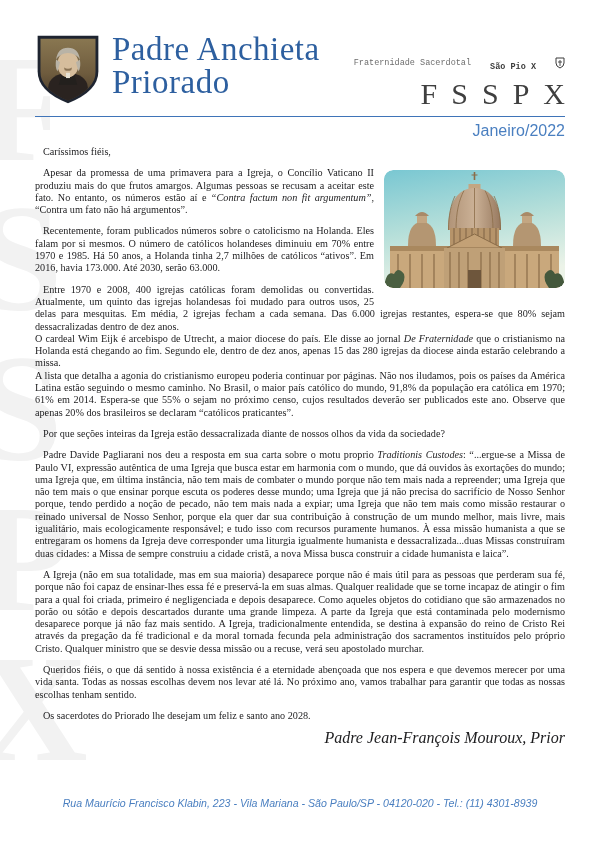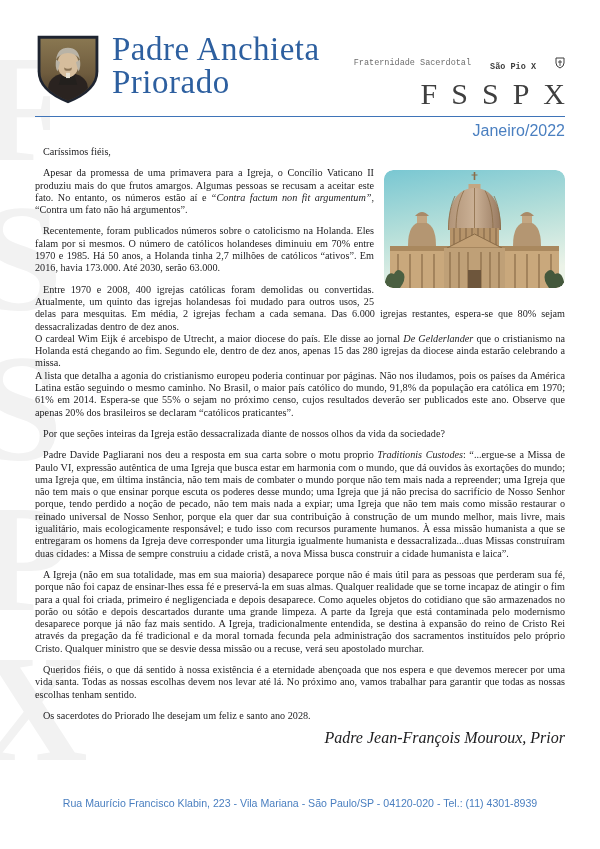--- a/index.html
+++ b/index.html
@@ -82,21 +82,21 @@
     margin-top:10px;
     text-align:right;
     font-style:italic;
     font-size:16px;
   }
   
   .footer{
     position:absolute;left:0;right:0;top:797px;z-index:2;
     text-align:center;
     font-family:"Liberation Sans",sans-serif;
-    font-size:10.6px;color:#4a7fc0;
+    font-size:10.6px;color:#4a7fc0;font-style:italic;
   }
 </style>
 </head>
 <body>
 
 <div class="page">
 
   <div class="watermark">
       <div class="wm-letter">F</div>
       <div class="wm-letter">S</div>
@@ -242,21 +242,21 @@
 
             <path d="M0,118 Q2,100 10,104 Q14,96 20,104 Q22,110 16,118 Z" fill="#4a5f41"></path>
             <path d="M181,118 Q179,100 171,104 Q167,96 161,104 Q159,110 165,118 Z" fill="#44583c"></path>
           </g>
         </svg>
       </span>
 
     <div class="para gap indent"><span>Apesar da promessa de uma primavera para a Igreja, o Concílio Vaticano II produziu mais do que frutos amargos. Algumas pessoas se recusam a aceitar este fato. No entanto, os números estão aí e </span><em>“Contra factum non fit argumentum”</em><span>, “Contra um fato não há argumentos”.</span></div>
         <div class="para gap indent"><span>Recentemente, foram publicados números sobre o catolicismo na Holanda. Eles falam por si mesmos. O número de católicos holandeses diminuiu em 70% entre 1970 e 1985. Há 50 anos, a Holanda tinha 2,7 milhões de católicos “ativos”. Em 2016, havia 173.000. Até 2030, serão 63.000.</span></div>
         <div class="para gap indent"><span>Entre 1970 e 2008, 400 igrejas católicas foram demolidas ou convertidas. Atualmente, um quinto das igrejas holandesas foi mudado para outros usos, 25 delas para mesquitas. Em média, 2 igrejas fecham a cada semana. Das 6.000 igrejas restantes, espera-se que 80% sejam dessacralizadas dentro de dez anos.</span></div>
-        <div class="para"><span>O cardeal Wim Eijk é arcebispo de Utrecht, a maior diocese do país. Ele disse ao jornal </span><em>De Gelderlander</em><span> que o cristianismo na Holanda está chegando ao fim. Segundo ele, dentro de dez anos, apenas 15 das 280 igrejas da diocese ainda estarão celebrando a missa.</span></div>
+        <div class="para"><span>O cardeal Wim Eijk é arcebispo de Utrecht, a maior diocese do país. Ele disse ao jornal </span><em>De Fraternidade</em><span> que o cristianismo na Holanda está chegando ao fim. Segundo ele, dentro de dez anos, apenas 15 das 280 igrejas da diocese ainda estarão celebrando a missa.</span></div>
         <div class="para"><span>A lista que detalha a agonia do cristianismo europeu poderia continuar por páginas. Não nos iludamos, pois os países da América Latina estão seguindo o mesmo caminho. No Brasil, o maior país católico do mundo, 91,8% da população era católica em 1970; 61% em 2014. Espera-se que 55% o sejam no próximo censo, cujos resultados deverão ser publicados este ano. Observe que apenas 20% dos brasileiros se declaram “católicos praticantes”.</span></div>
         <div class="para gap indent"><span>Por que seções inteiras da Igreja estão dessacralizada diante de nossos olhos da vida da sociedade?</span></div>
         <div class="para gap indent"><span>Padre Davide Pagliarani nos deu a resposta em sua carta sobre o motu proprio </span><em>Traditionis Custodes</em><span>: “...ergue-se a Missa de Paulo VI, expressão autêntica de uma Igreja que busca estar em harmonia com o mundo, que dá ouvidos às exortações do mundo; uma Igreja que, em última instância, não tem mais de combater o mundo porque não tem mais nada a repreender; uma Igreja que não tem mais o que ensinar porque escuta os poderes desse mundo; uma Igreja que já não precisa do sacrifício de Nosso Senhor porque, tendo perdido a noção de pecado, não tem mais nada a expiar; uma Igreja que não tem mais como missão restaurar o reinado universal de Nosso Senhor, porque ela quer dar sua contribuição à construção de um mundo melhor, mais livre, mais igualitário, mais ecologicamente responsável; e tudo isso com recursos puramente humanos. À essa missão humanista a que se entregaram os homens da Igreja deve corresponder uma liturgia igualmente humanista e dessacralizada...duas Missas construíram duas cidades: a Missa de sempre construiu a cidade cristã, a nova Missa busca construir a cidade humanista e laica”.</span></div>
         <div class="para gap indent"><span>A Igreja (não em sua totalidade, mas em sua maioria) desaparece porque não é mais útil para as pessoas que perderam sua fé, porque não foi capaz de ensinar-lhes essa fé e preservá-la em suas almas. Qualquer realidade que se torne incapaz de atingir o fim para a qual foi criada, primeiro é negligenciada e depois desaparece. Como aqueles objetos do cotidiano que são armazenados no porão ou sótão e depois descartados durante uma grande limpeza. A parte da Igreja que está contaminada pelo modernismo desaparece porque já não faz mais sentido. A Igreja, tradicionalmente entendida, se destina à expansão do reino de Cristo Rei através da pregação da fé tradicional e da moral tornada fecunda pela administração dos sacramentos instituídos pelo próprio Cristo. Qualquer ministro que se desvie dessa missão ou a recuse, verá seu apostolado murchar.</span></div>
         <div class="para gap indent"><span>Queridos fiéis, o que dá sentido à nossa existência é a eternidade abençoada que nos espera e que devemos merecer por uma vida santa. Todas as nossas escolhas devem nos levar até lá. No próximo ano, vamos trabalhar para garantir que todas as nossas escolhas tenham sentido.</span></div>
         <div class="para gap indent"><span>Os sacerdotes do Priorado lhe desejam um feliz e santo ano 2028.</span></div>
       </div>
 
     <div class="signature">Padre Jean-François Mouroux, Prior</div>
   </div>

